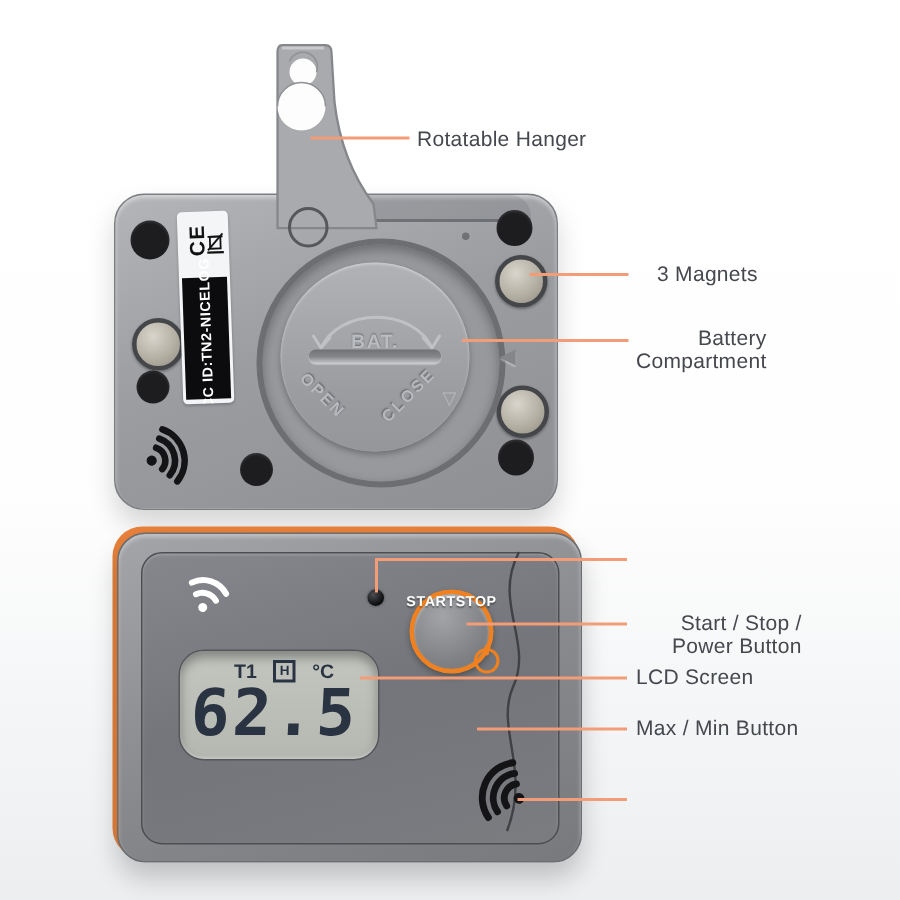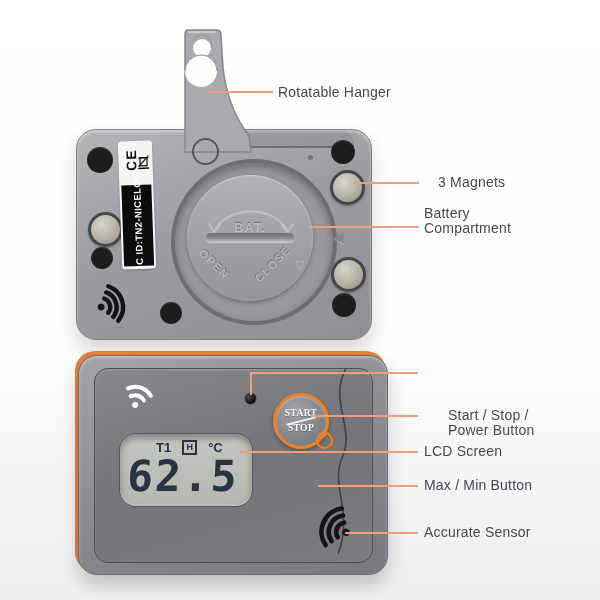--- a/index.html
+++ b/index.html
@@ -10,28 +10,28 @@
     position:relative;
   }
   .scene{position:absolute;inset:0;}
   .abs{position:absolute;}
 
   
   .cline{position:absolute;height:2px;background:#f29d78;}
   .cline-v{position:absolute;width:2px;background:#f29d78;}
   .clabel{
     position:absolute;font-size:14px;color:#45484e;letter-spacing:.2px;
-    line-height:15px;white-space:pre-line;
+    line-height:15px;white-space:pre-line;text-align:right;
   }
   .co-hanger-line{left:207px;top:91px;width:66px;}
   .co-hanger-label{left:278px;top:85px;}
   .co-magnets-line{left:353px;top:182px;width:66px;}
   .co-magnets-label{left:438px;top:175px;}
   .co-battery-line{left:308px;top:226px;width:111px;}
-  .co-battery-label{left:424px;top:206px;}
+  .co-battery-label{left:424px;top:218px;}
   .co-led-vline{left:250px;top:374px;height:21px;}
   .co-led-line{left:250px;top:372px;width:168px;}
   .co-led-label{left:424px;top:365px;}
   .co-startstop-line{left:311px;top:415px;width:107px;}
   .co-startstop-label{left:448px;top:408px;}
   .co-lcd-line{left:240px;top:451px;width:178px;}
   .co-lcd-label{left:424px;top:444px;}
   .co-maxmin-line{left:318px;top:485px;width:100px;}
   .co-maxmin-label{left:424px;top:478px;}
   .co-sensor-line{left:345px;top:532px;width:73px;}
@@ -144,21 +144,21 @@
   .led-dot{
     left:245px;top:393px;width:11px;height:11px;border-radius:50%;
     background:radial-gradient(circle at 35% 30%,#4a4c50,#0c0c0e 70%);
     box-shadow:0 0 2px rgba(0,0,0,.5);
   }
 
   .round-btn{
     border-radius:50%;border:3px solid #f08121;
     background:radial-gradient(circle at 38% 30%,#a2a4a8,#7f8185 65%,#717377);
     box-shadow:0 2px 4px rgba(0,0,0,.3), inset 0 1px 2px rgba(255,255,255,.4);
-    display:flex;flex-direction:column;align-items:center;justify-content:center;font-family:Liberation Serif, serif;
+    display:flex;flex-direction:row;align-items:flex-start;justify-content:center;
   }
   .btn-startstop{left:273px;top:393px;width:50px;height:50px;}
   .btn-maxmin{left:283px;top:463px;width:46px;height:46px;}
   .btn-line{
     color:#fff;font-size:9.5px;font-weight:bold;letter-spacing:.4px;line-height:11px;
     text-shadow:0 1px 1px rgba(0,0,0,.35);
   }
   .btn-divider{width:30px;height:1.5px;background:rgba(255,255,255,.85);transform:rotate(-14deg);margin:1px 0;}
   .power-icon{
     position:absolute;left:316px;top:432px;width:13px;height:13px;border-radius:50%;
@@ -310,15 +310,14 @@
   <div class="clabel co-startstop-label">Start / Stop /
 Power Button</div>
 
   <div class="cline co-lcd-line"></div>
   <div class="clabel co-lcd-label">LCD Screen</div>
 
   <div class="cline co-maxmin-line"></div>
   <div class="clabel co-maxmin-label">Max / Min Button</div>
 
   <div class="cline co-sensor-line"></div>
-  <div class="clabel co-sensor-label">Accurate Sensor</div>
 
 </div>
 
 </body></html>

